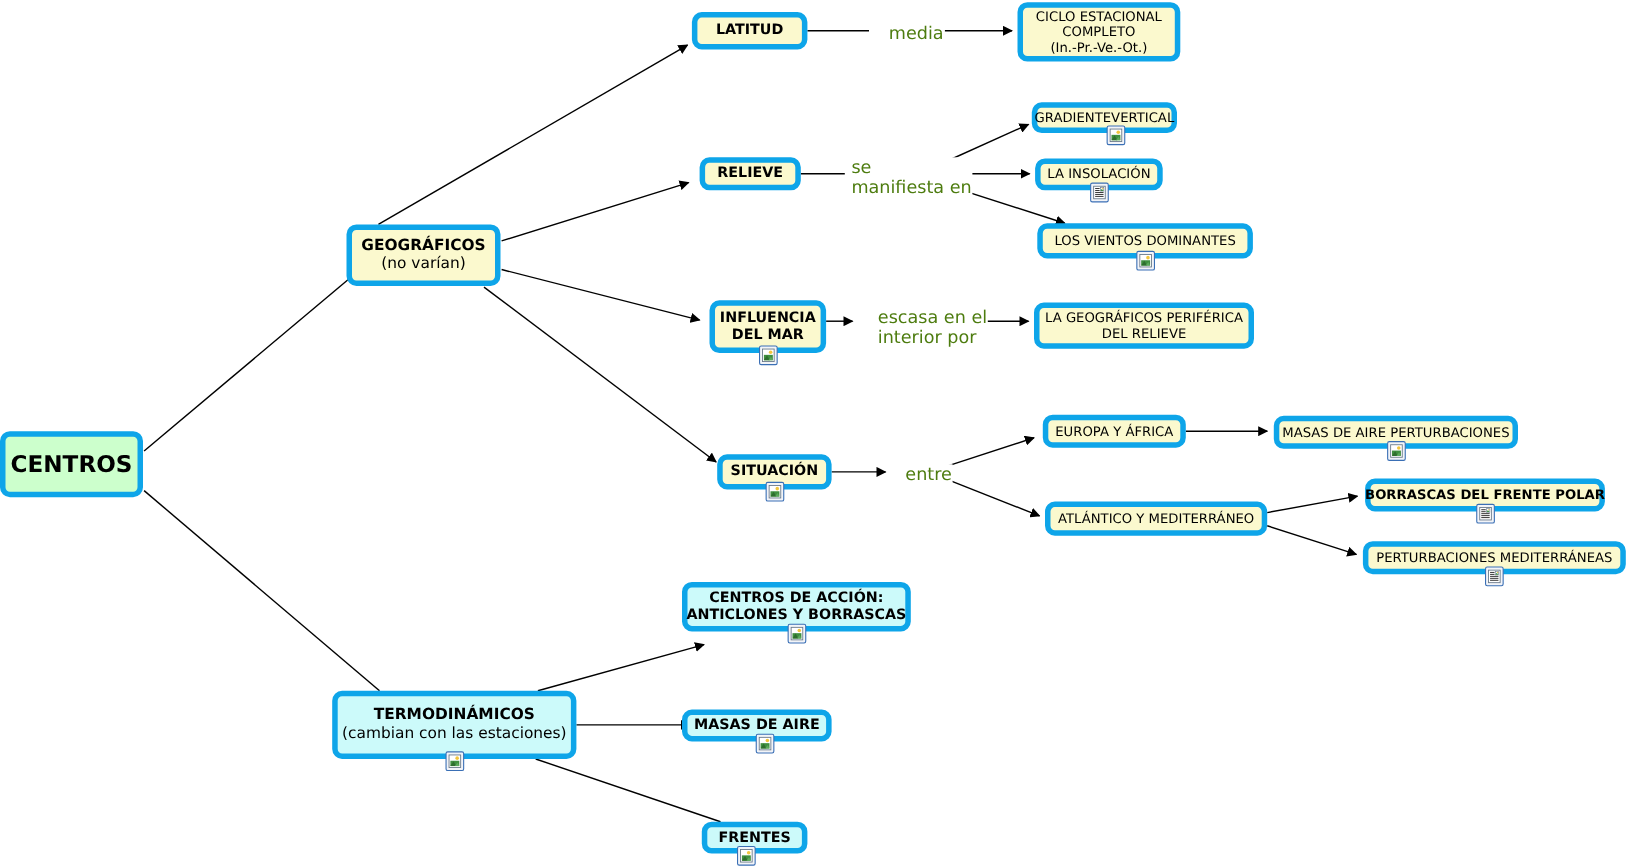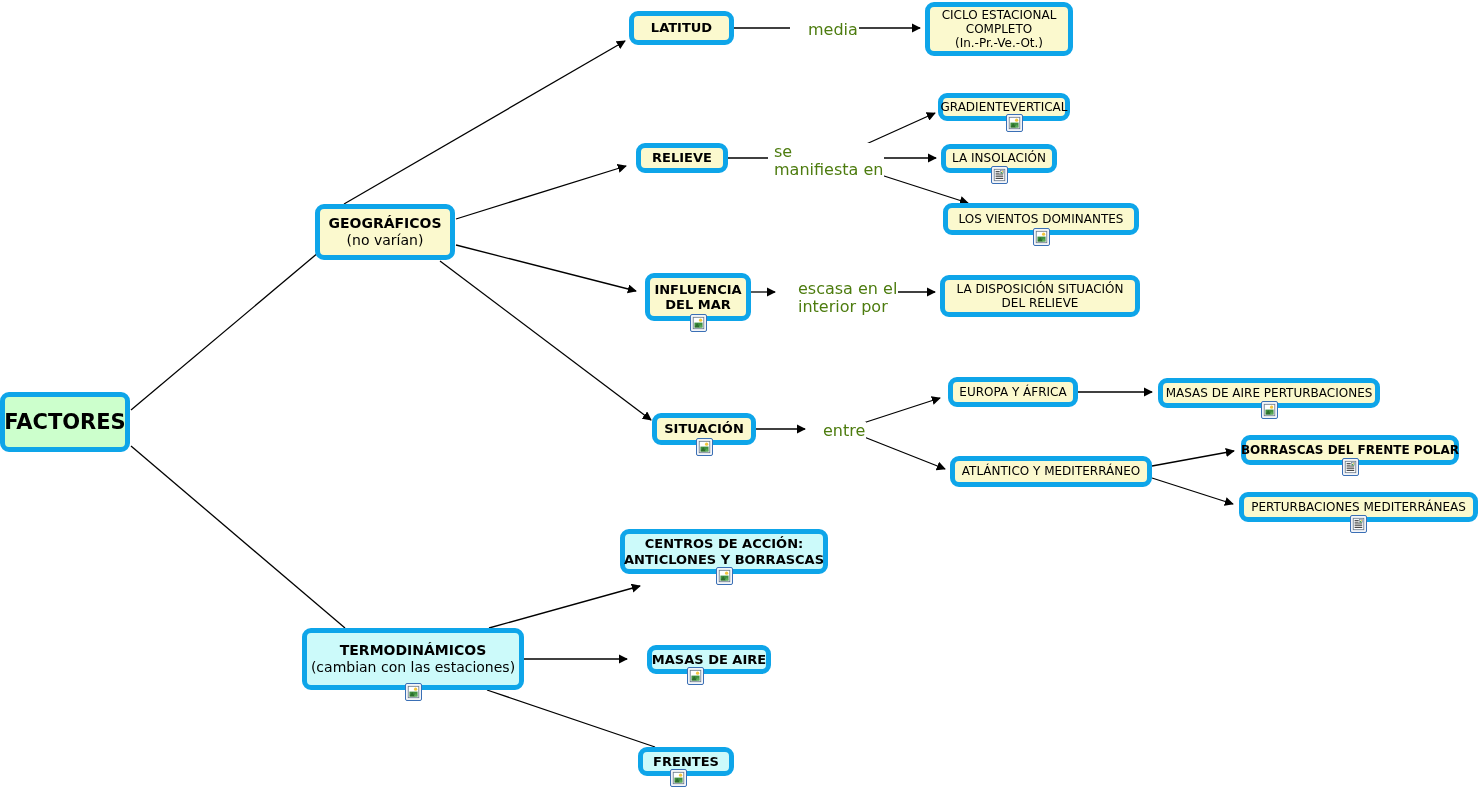--- a/index.html
+++ b/index.html
@@ -131,21 +131,21 @@
       <path d="M 489 628 L 640 586" marker-end="url(#arw)"></path>
 
       <path d="M 524 659 L 627 659" marker-end="url(#arw)"></path>
 
       <path d="M 487 690 L 655 747"></path>
     </g>
   </svg>
 
   <div id="nodes-layer">
       <div class="node fill-green sz-21 t-bold" style="left: 0px; top: 392px; width: 130px; height: 60px;">
-        <span class="line1">FACTORES</span>
+        <span class="line1">CENTROS</span>
       </div>
       <div class="node fill-yellow sz-14 t-bold-first" style="left: 315px; top: 204px; width: 140px; height: 56px;">
         <span class="line1">GEOGRÁFICOS</span>
         <span class="line2">(no varían)</span>
       </div>
       <div class="node fill-yellow sz-13 t-bold" style="left: 629px; top: 11px; width: 105px; height: 34px;">
         <span class="line1">LATITUD</span>
       </div>
       <div class="node fill-yellow sz-12" style="left: 925px; top: 2px; width: 148px; height: 54px;">
         <span class="line1">CICLO ESTACIONAL</span>
@@ -202,21 +202,21 @@
       <div class="attach-icon" style="left: 689.5px; top: 314px;">
         <svg viewBox="0 0 16 16" xmlns="http://www.w3.org/2000/svg">
           <rect x="1.5" y="1" width="13" height="14" fill="#ffffff" stroke="#6a7a8a" stroke-width="1"></rect>
           <rect x="3" y="7.5" width="10" height="6" fill="#3f8f3f"></rect>
           <path d="M3 13.5 L6.5 8 L9.5 13.5 Z" fill="#2e6e2e"></path>
           <path d="M8 13.5 L11 9.5 L13 13.5 Z" fill="#5aa85a"></path>
           <circle cx="10.6" cy="4.6" r="2" fill="#f2c53d"></circle>
         </svg>
       </div>
       <div class="node fill-yellow sz-12" style="left: 940px; top: 275px; width: 200px; height: 42px;">
-        <span class="line1">LA DISPOSICIÓN SITUACIÓN</span>
+        <span class="line1">LA GEOGRÁFICOS PERIFÉRICA</span>
         <span class="line2">DEL RELIEVE</span>
       </div>
       <div class="node fill-yellow sz-13 t-bold" style="left: 652px; top: 413px; width: 104px; height: 32px;">
         <span class="line1">SITUACIÓN</span>
       </div>
       <div class="attach-icon" style="left: 695.5px; top: 438px;">
         <svg viewBox="0 0 16 16" xmlns="http://www.w3.org/2000/svg">
           <rect x="1.5" y="1" width="13" height="14" fill="#ffffff" stroke="#6a7a8a" stroke-width="1"></rect>
           <rect x="3" y="7.5" width="10" height="6" fill="#3f8f3f"></rect>
           <path d="M3 13.5 L6.5 8 L9.5 13.5 Z" fill="#2e6e2e"></path>
@@ -293,21 +293,21 @@
       </div>
       <div class="attach-icon" style="left: 404.5px; top: 683px;">
         <svg viewBox="0 0 16 16" xmlns="http://www.w3.org/2000/svg">
           <rect x="1.5" y="1" width="13" height="14" fill="#ffffff" stroke="#6a7a8a" stroke-width="1"></rect>
           <rect x="3" y="7.5" width="10" height="6" fill="#3f8f3f"></rect>
           <path d="M3 13.5 L6.5 8 L9.5 13.5 Z" fill="#2e6e2e"></path>
           <path d="M8 13.5 L11 9.5 L13 13.5 Z" fill="#5aa85a"></path>
           <circle cx="10.6" cy="4.6" r="2" fill="#f2c53d"></circle>
         </svg>
       </div>
-      <div class="node fill-cyan sz-13 t-bold" style="left: 647px; top: 645px; width: 124px; height: 29px;">
+      <div class="node fill-cyan sz-13 t-bold" style="left: 620px; top: 645px; width: 136px; height: 29px;">
         <span class="line1">MASAS DE AIRE</span>
       </div>
       <div class="attach-icon" style="left: 686.5px; top: 667px;">
         <svg viewBox="0 0 16 16" xmlns="http://www.w3.org/2000/svg">
           <rect x="1.5" y="1" width="13" height="14" fill="#ffffff" stroke="#6a7a8a" stroke-width="1"></rect>
           <rect x="3" y="7.5" width="10" height="6" fill="#3f8f3f"></rect>
           <path d="M3 13.5 L6.5 8 L9.5 13.5 Z" fill="#2e6e2e"></path>
           <path d="M8 13.5 L11 9.5 L13 13.5 Z" fill="#5aa85a"></path>
           <circle cx="10.6" cy="4.6" r="2" fill="#f2c53d"></circle>
         </svg>

